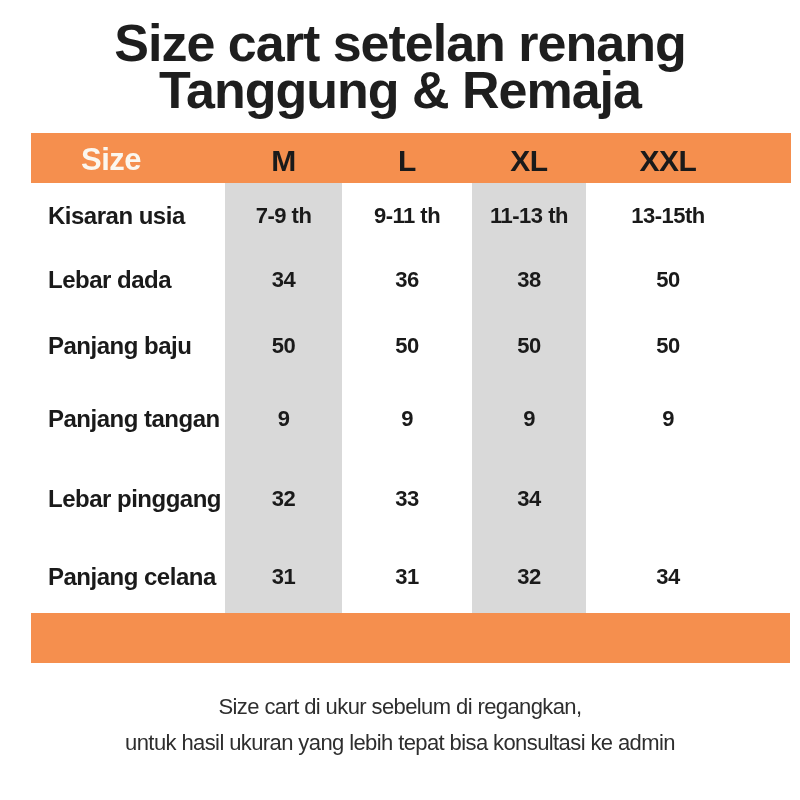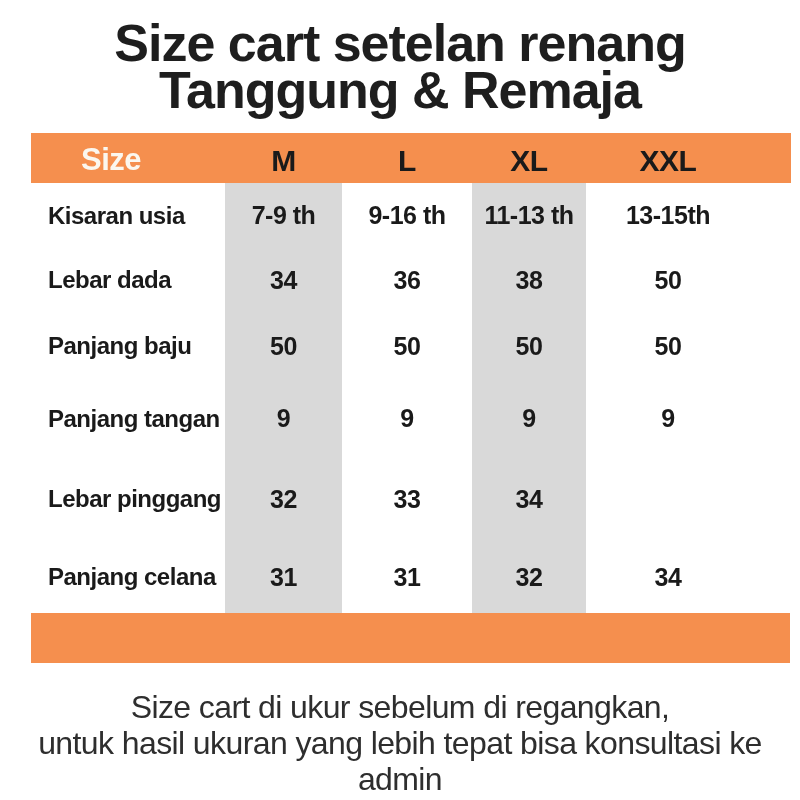--- a/index.html
+++ b/index.html
@@ -19,24 +19,24 @@
             text-align:center; padding-right:34px; padding-top:4px; letter-spacing:-0.5px; }
   .col-h { font-size:30px; font-weight:bold; text-align:center; padding-top:5px; letter-spacing:-0.5px; }
   .table-body { position:relative; }
   .stripe { position:absolute; top:0; bottom:0; background:var(--stripe-gray,#D9D9D9); }
   .stripe-m  { left:194px; width:117px; }
   .stripe-xl { left:441px; width:114px; }
   .t-row { position:relative; }
   .row-1{height:65px} .row-2{height:64px} .row-3{height:68px}
   .row-4{height:77px} .row-5{height:84px} .row-6{height:72px}
   .lbl { font-size:24px; font-weight:bold; padding-left:17px; letter-spacing:-0.5px; white-space:nowrap; }
-  .val { font-size:25px; font-weight:bold; text-align:center; letter-spacing:-0.5px; white-space:nowrap; }
+  .val { font-size:22px; font-weight:bold; text-align:center; letter-spacing:-0.5px; white-space:nowrap; }
   .footer-bar { height:50px; width:759px; }
   
-  .note { margin-top:26px; text-align:center; font-size:32px; line-height:36px;
+  .note { margin-top:26px; text-align:center; font-size:22px; line-height:36px;
           font-weight:normal; color:var(--note-text,#2e2e2e); letter-spacing:-0.6px; }
 </style>
 </head>
 <body>
 
 <div class="sheet">
 
   <header class="title">
     <div>Size cart setelan renang</div>
     <div>Tanggung &amp; Remaja</div>
@@ -52,21 +52,21 @@
       <div class="col-h">XXL</div>
     </div>
 
     <div class="table-body">
       <div class="stripe stripe-m"></div>
       <div class="stripe stripe-xl"></div>
 
       <div class="t-row row-1 grid-cols">
         <div class="lbl">Kisaran usia</div>
         <div class="val">7-9 th</div>
-        <div class="val">9-16 th</div>
+        <div class="val">9-11 th</div>
         <div class="val">11-13 th</div>
         <div class="val">13-15th</div>
       </div>
 
       <div class="t-row row-2 grid-cols">
         <div class="lbl">Lebar dada</div>
         <div class="val">34</div>
         <div class="val">36</div>
         <div class="val">38</div>
         <div class="val">50</div>

